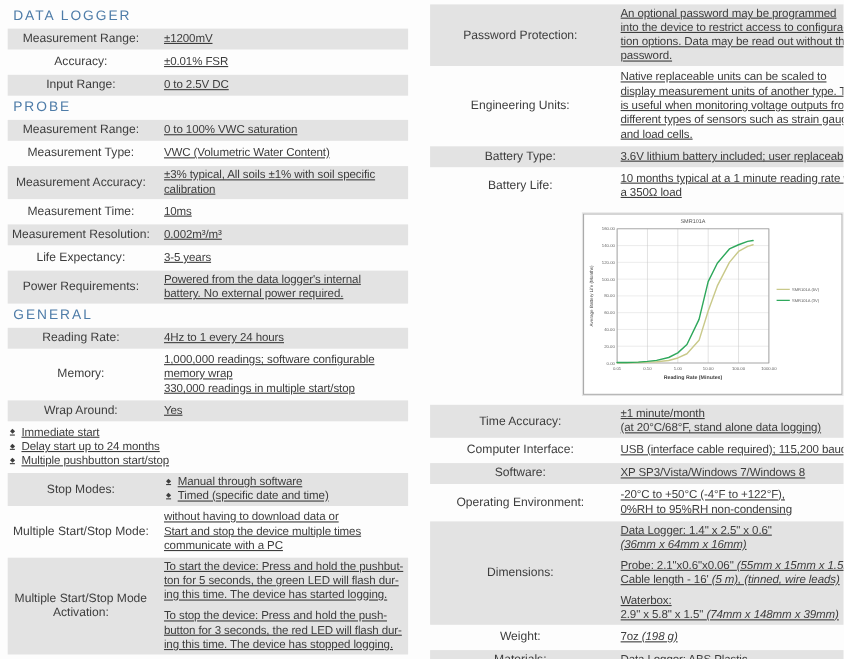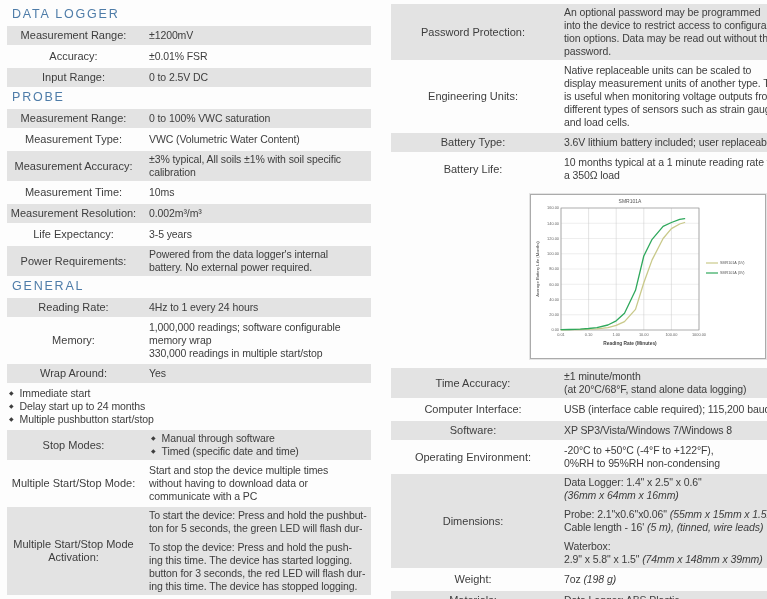--- a/index.html
+++ b/index.html
@@ -8,21 +8,21 @@
   .page{display:flex;width:767px;height:540px;box-sizing:border-box;}
   #col-left{width:378px;box-sizing:border-box;padding:4px 7px 0 7px;}
   #col-right{width:389px;box-sizing:border-box;padding:4px 0 0 13px;}
   .section-title{color:var(--accent,#4e7ca8);font-size:12.5px;letter-spacing:1.8px;
        margin:3px 0 5px 5px;font-weight:normal;}
   .row{display:flex;align-items:center;margin-bottom:2px;padding:2px 0;min-height:15px;}
   .shaded{background:var(--shade,#e3e3e3);}
   .label{flex:none;text-align:center;padding-right:9px;line-height:13px;font-size:11px;}
   #col-left .label{width:133px;}
   #col-right .label{width:164px;}
-  .value{flex:1;line-height:13px;font-size:10.5px;min-width:0;overflow:hidden;letter-spacing:-0.1px;}
+  .value{flex:1;line-height:13px;font-size:10.5px;min-width:0;overflow:hidden;letter-spacing:-0.1px;text-decoration:underline;}
   .line{white-space:nowrap;}
   .line.gap{margin-top:6px;}
   .seg-i{font-style:italic;}
   .bullet-line{display:flex;align-items:center;}
   .bullet{font-size:6px;margin:0 6px 0 2px;flex:none;}
   .chart-wrap{width:236px;height:165px;margin:10px 1px 9px auto;border:1px solid #ababab;
        outline:1px solid #e4e4e4;background:#fff;box-sizing:border-box;}
   .chart-wrap svg{display:block;}
   .chart-wrap text{font-family:"Liberation Sans",sans-serif;}
 </style>
@@ -141,32 +141,32 @@
           </div>
           <div class="line bullet-line">
             <span class="bullet">◆</span>
             <span>Timed (specific date and time)</span>
           </div>
         </div>
       </div>
       <div class="row">
         <div class="label">Multiple Start/Stop Mode:</div>
         <div class="value">
+          <div class="line"><span>without having to download data or</span></div>
           <div class="line"><span>Start and stop the device multiple times</span></div>
-          <div class="line"><span>without having to download data or</span></div>
           <div class="line"><span>communicate with a PC</span></div>
         </div>
       </div>
       <div class="row shaded">
         <div class="label">Multiple Start/Stop Mode Activation:</div>
         <div class="value">
           <div class="line"><span>To start the device: Press and hold the pushbut-</span></div>
           <div class="line"><span>ton for 5 seconds, the green LED will flash dur-</span></div>
+          <div class="line"><span>ing this time. The device has started logging.</span></div>
           <div class="line gap"><span>To stop the device: Press and hold the push-</span></div>
-          <div class="line"><span>ing this time. The device has started logging.</span></div>
           <div class="line"><span>button for 3 seconds, the red LED will flash dur-</span></div>
           <div class="line"><span>ing this time. The device has stopped logging.</span></div>
         </div>
       </div>
       <div class="row"></div>
     </div>
   <div class="col" id="col-right">
       <div class="row shaded">
         <div class="label">Password Protection:</div>
         <div class="value">

